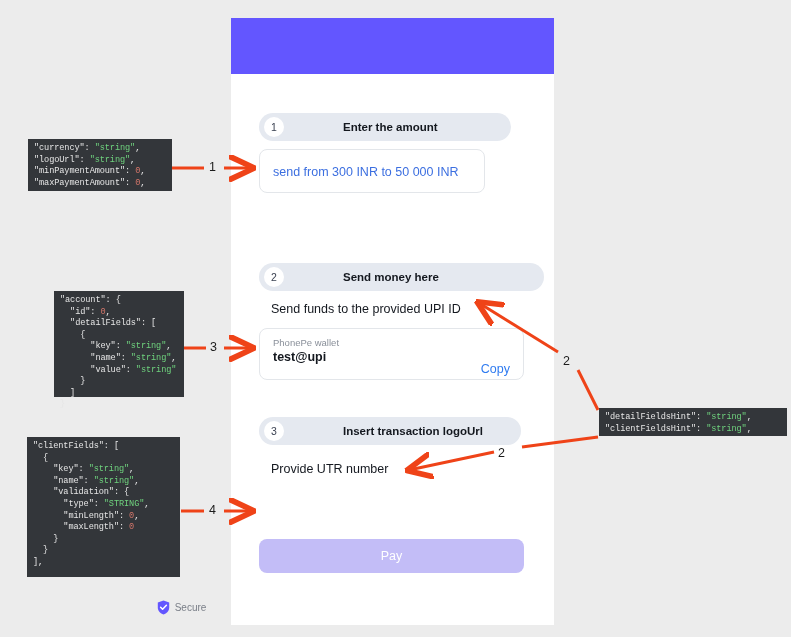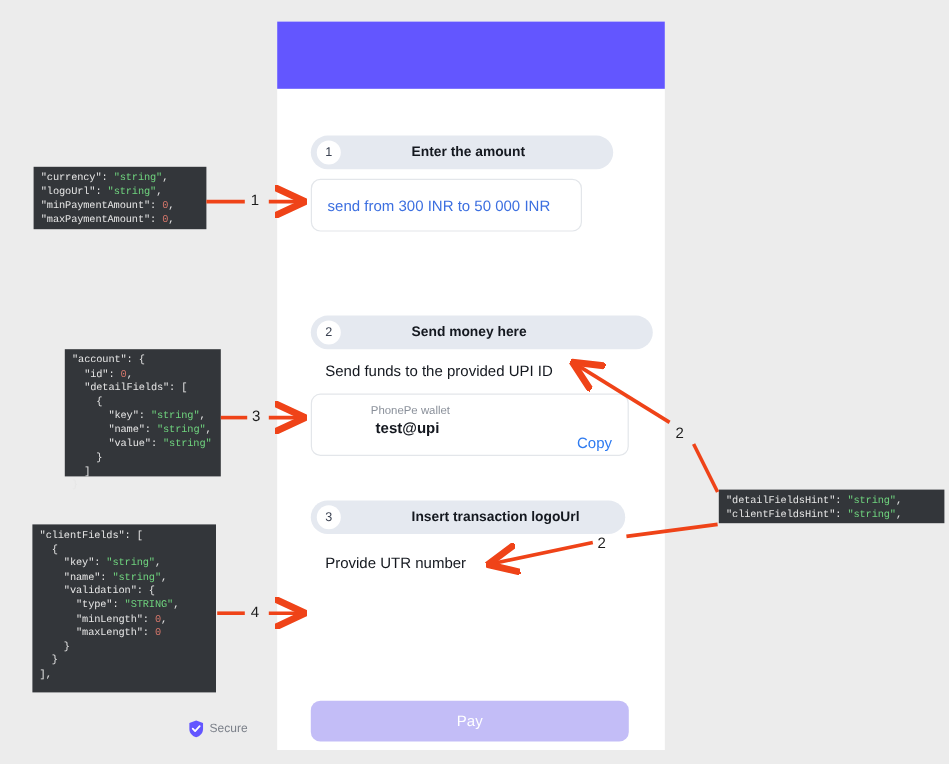--- a/index.html
+++ b/index.html
@@ -51,37 +51,36 @@
     position:absolute;
     border:1px solid #e3e6ea;border-radius:8px;background:#fff;
     box-sizing:border-box;
   }
   .field-hint-link{
     position:absolute;left:13px;top:15px;
     font-size:12.5px;color:#3c6fe0;white-space:nowrap;
   }
   .field-caption{
     position:absolute;left:13px;top:8px;
-    font-size:9.5px;color:#8a909a;white-space:nowrap;margin-left:36px;
+    font-size:9.5px;color:#8a909a;white-space:nowrap;
   }
   .field-value{
     position:absolute;left:13px;top:21px;
-    font-size:12.5px;color:#14181f;font-weight:bold;white-space:nowrap;margin-left:40px;
+    font-size:12.5px;color:#14181f;font-weight:bold;white-space:nowrap;
   }
   .copy-link{
     position:absolute;right:13px;top:33px;
     font-size:12.5px;color:#2f7bf0;white-space:nowrap;cursor:pointer;
   }
 
   .pay-button{
     position:absolute;left:259px;top:539px;width:265px;height:34px;
     background:#c3bdf7;border:none;border-radius:8px;
     color:#ffffff;font-size:12.5px;
     font-family:"Liberation Sans", sans-serif;
-    margin-top:45px;
   }
 
   .secure-row{
     position:absolute;left:0;top:600px;width:323px;
     display:flex;align-items:center;justify-content:center;gap:5px;margin-left:20px;
   }
   .secure-label{font-size:10px;color:#7a7f88;}
 
   
   .code{

